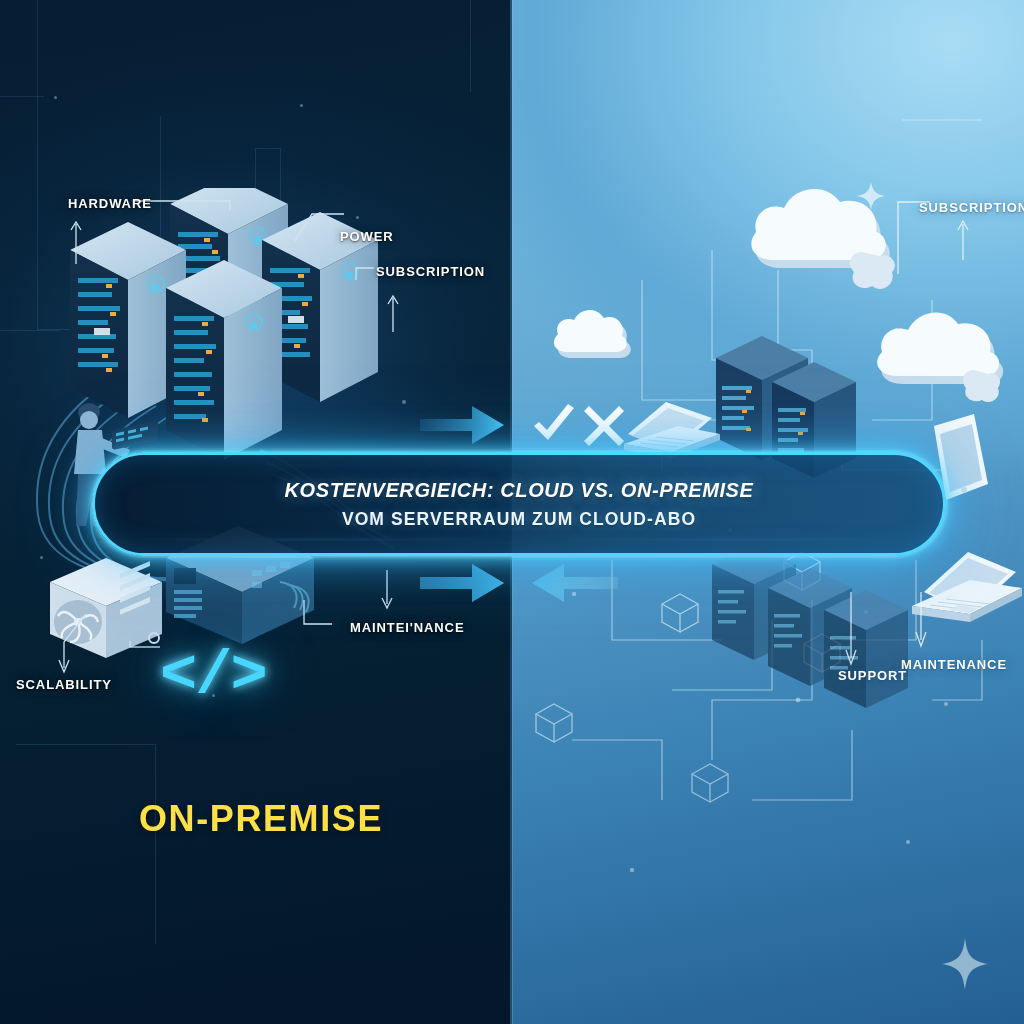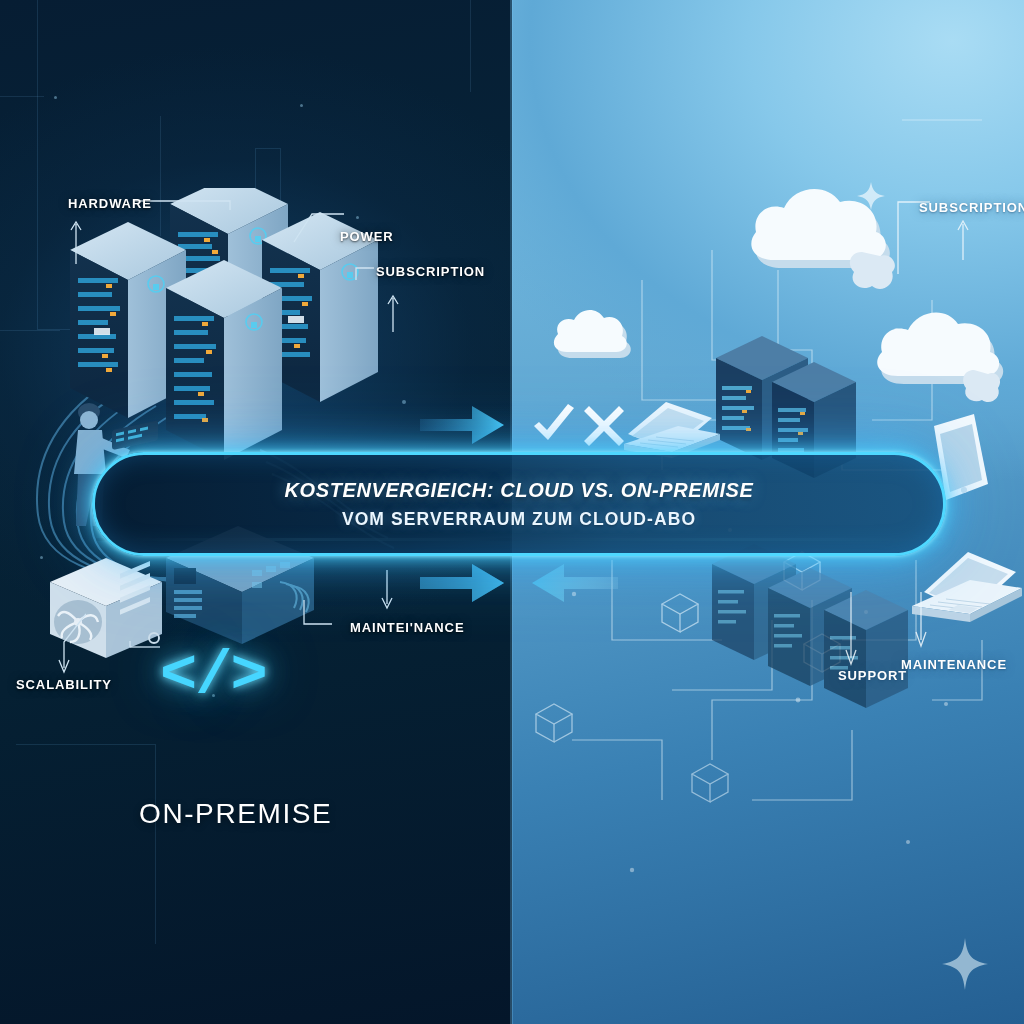--- a/index.html
+++ b/index.html
@@ -56,21 +56,21 @@
                   text-shadow:0 0 14px rgba(120,205,255,.55), 0 2px 4px rgba(0,0,0,.5);font-style:italic; }
   #banner-sub { color:#eaf6ff; font-weight:700; font-size:17.5px; letter-spacing:1.1px; margin-top:7px;
                 text-shadow:0 0 10px rgba(110,195,255,.45), 0 1px 3px rgba(0,0,0,.45); }
 
   
   .beam { position:absolute; z-index:12; height:3px;
           background:linear-gradient(90deg, rgba(90,210,255,0), rgba(120,225,255,.85), rgba(90,210,255,0));
           box-shadow:0 0 14px rgba(90,210,255,.8); }
 
   
-  .foot { position:absolute; top:798px; color:#ffffff; font-weight:400; font-size:28px;
+  .foot { position:absolute; top:798px; color:#fde047; font-weight:700; font-size:36px;
           letter-spacing:1.6px; z-index:26; text-shadow:0 2px 7px rgba(0,0,0,.45); }
   #foot-left  { left:139px; }
   #foot-right { left:684px; text-shadow:0 2px 8px rgba(25,70,110,.45); }
 
   
   #code-glyph { position:absolute; left:160px; top:640px; z-index:25;
                 color:#46d6ff; font-family:"Liberation Mono", monospace;
                 font-size:62px; font-weight:700; letter-spacing:-2px;
                 text-shadow:0 0 10px #6fe2ff, 0 0 26px rgba(70,214,255,.85), 0 0 52px rgba(60,190,255,.5); }
 

